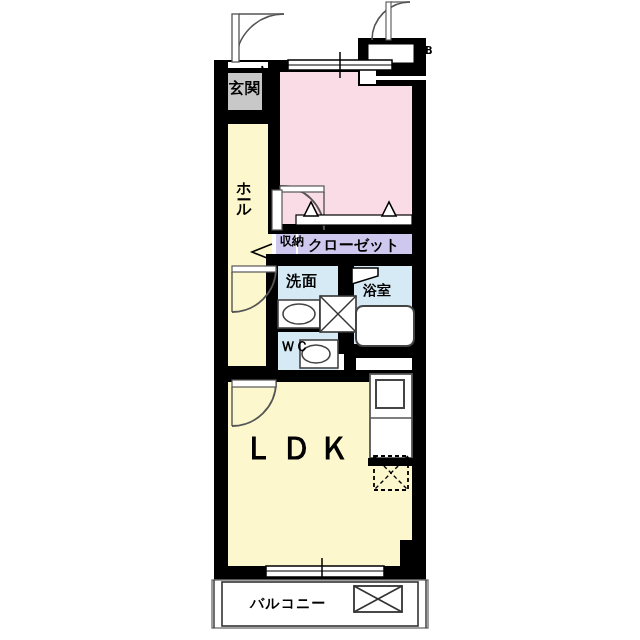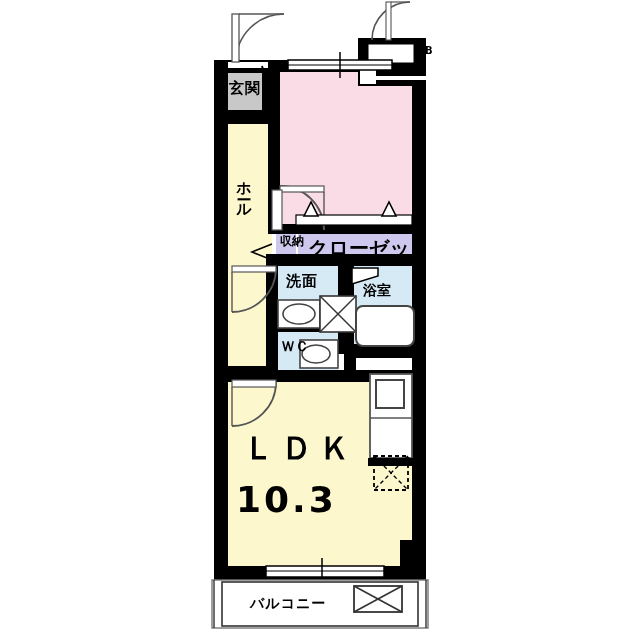--- a/index.html
+++ b/index.html
@@ -39,21 +39,21 @@
     text-orientation: upright;
     white-space: nowrap;
   }
   .t-nando      { left: 298px; top: 108px;  font-size: 34px; letter-spacing: 4px; }
   .t-nando-area { left: 296px; top: 158px;  font-size: 36px; letter-spacing: 3px; }
   .t-ldk        { left: 243px; top: 432px;  font-size: 32px; letter-spacing: 6px; }
   .t-ldk-area   { left: 236px; top: 482px;  font-size: 36px; letter-spacing: 3px; }
   .t-genkan     { left: 229px; top: 81px;   font-size: 15px; letter-spacing: 1px; }
   .t-mb         { left: 374px; top: 46px;   font-size: 10px; letter-spacing: 1px; margin-left: 40px; }
   .t-hall       { left: 236px; top: 172px;  font-size: 15px; letter-spacing: 2px; }
-  .t-closet     { left: 308px; top: 238px;  font-size: 20px; letter-spacing: 0px; }
+  .t-closet     { left: 308px; top: 238px;  font-size: 15px; letter-spacing: 0px; }
   .t-shuno      { left: 280px; top: 237px;  font-size: 12px;  letter-spacing: 0px; line-height: 8px; text-align: center; width: 12px;}
   .t-senmen     { left: 286px; top: 274px;  font-size: 15px; letter-spacing: 1px; text-align: center; }
   .t-yokushitsu { left: 363px; top: 283px;  font-size: 14px; letter-spacing: 0px; }
   .t-wc         { left: 281px; top: 339px;  font-size: 14px; letter-spacing: 0px; line-height: 15px; text-align:center; width: 14px;}
   .t-balcony    { left: 250px; top: 596px;  font-size: 14px; letter-spacing: 1px; }
 </style>
 </head>
 <body>
 
 <div id="plan-root">
@@ -221,21 +221,20 @@
         <line x1="402" y1="586" x2="354" y2="612" stroke="#333333" stroke-width="1.6"></line>
       </g>
     </g>
 
     <line x1="214" y1="580" x2="214" y2="628" stroke="#333333" stroke-width="1.4"></line>
     <line x1="426" y1="580" x2="426" y2="628" stroke="#333333" stroke-width="1.4"></line>
   </svg>
 
   <div class="layer">
     <div class="txt t-ldk">ＬＤＫ</div>
-    <div class="txt t-ldk-area">10.3</div>
     <div class="txt t-genkan">玄関</div>
     <div class="txt t-mb">MB</div>
     <div class="txt vert t-hall">ホール</div>
     <div class="txt t-closet">クローゼット</div>
     <div class="txt t-shuno">収納</div>
     <div class="txt t-senmen">洗面</div>
     <div class="txt t-yokushitsu">浴室</div>
     <div class="txt t-wc">ＷＣ</div>
     <div class="txt t-balcony">バルコニー</div>
   </div>

